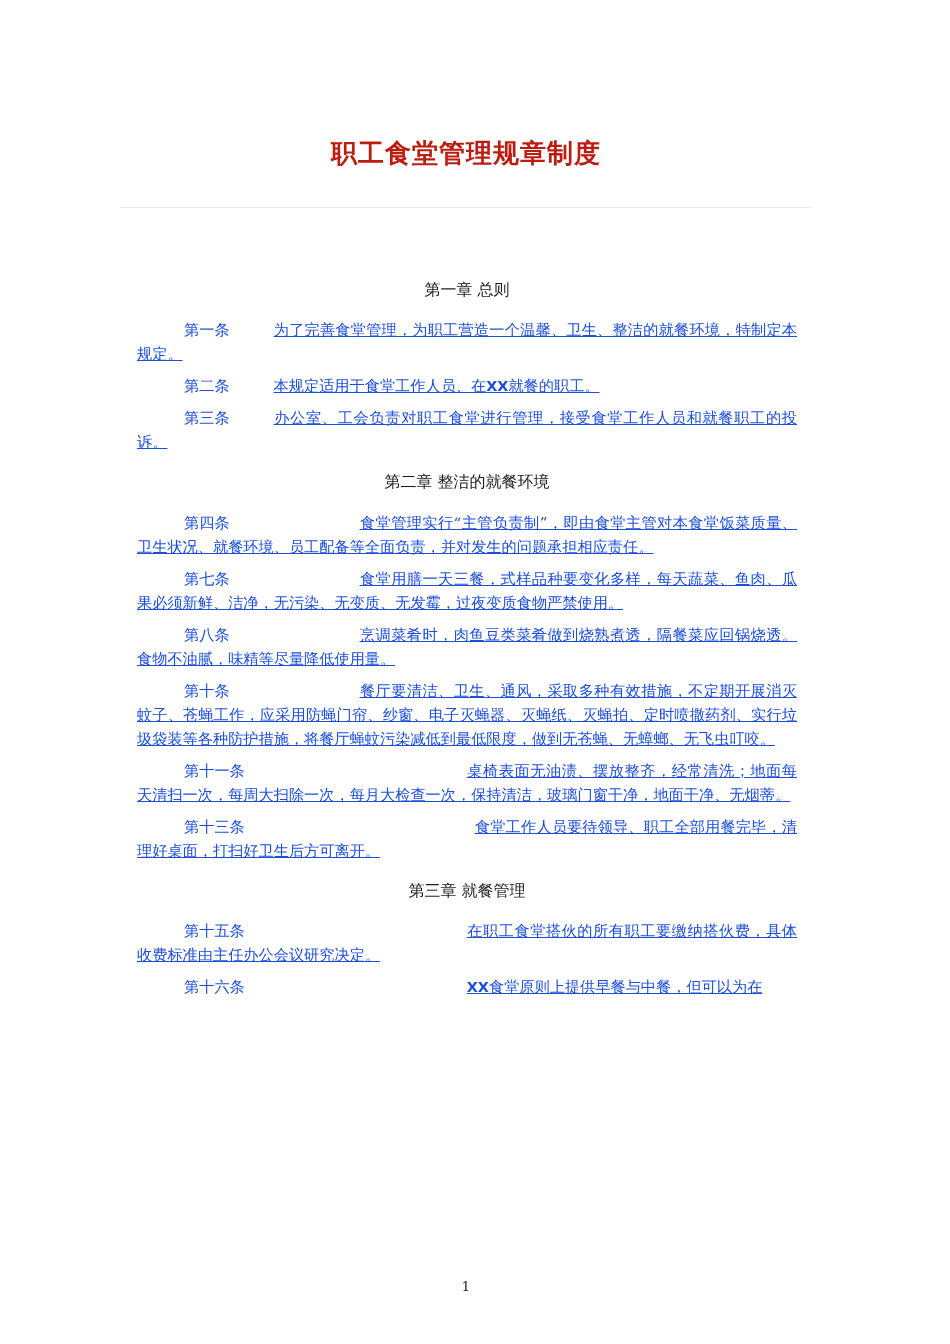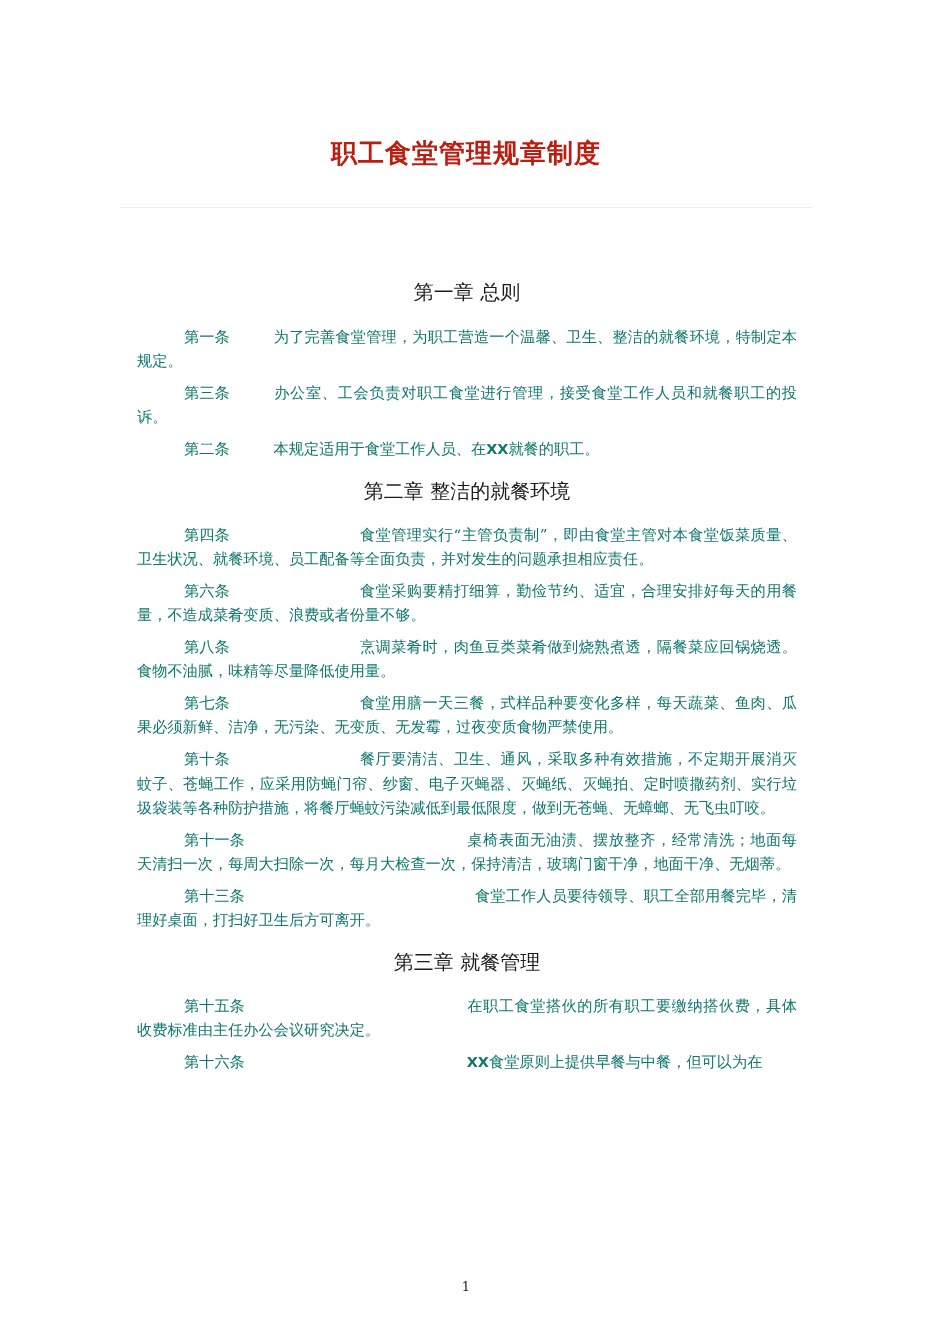--- a/index.html
+++ b/index.html
@@ -40,31 +40,32 @@
     margin: 0 135px 0 137px;
     padding-top: 58px;
     font-size: 15.2px;
     line-height: 1.58;
     color: #1c1c1c;
   }
   .chapter {
     text-align: center;
     margin: 0;
     padding: 11px 0 12px 0;
-    font-size: 20px;
+    font-size: 16px;
     line-height: 1.58;
     color: #1c1c1c;
   }
   .article {
     margin: 0;
     padding: 4px 0 4px 0;
     text-align: justify;
     text-justify: inter-ideograph;
     text-indent: 0;
-    color: #0f766e;
+    color: #1d4ed8;
+    text-decoration: underline;
   }
   .article .lbl {
     display: inline-block;
     margin-left: 47px;
   }
   .article .gap-s { display: inline-block; width: 44px; }
   .article .gap-m { display: inline-block; width: 130px; }
   .article .gap-l { display: inline-block; width: 222px; }
   .article .gap-xl { display: inline-block; width: 230px; }
   .xx {
@@ -98,44 +99,41 @@
 
   <div class="content">
 
     <p class="chapter">第一章 总则</p>
 
     <p class="article">
       <span class="lbl">第一条</span><span class="gap-s"></span><span>为了完善食堂管理，为职工营造一个温馨、卫生、整洁的就餐环境，特制定本规定。</span>
     </p>
 
     <p class="article">
-      <span class="lbl">第三条</span><span class="gap-s"></span><span>办公室、工会负责对职工食堂进行管理，接受食堂工作人员和就餐职工的投诉。</span>
+      <span class="lbl">第二条</span><span class="gap-s"></span><span>本规定适用于食堂工作人员、在</span><span class="xx">XX</span><span>就餐的职工。</span>
     </p>
 
     <p class="article">
-      <span class="lbl">第二条</span><span class="gap-s"></span><span>本规定适用于食堂工作人员、在</span><span class="xx">XX</span><span>就餐的职工。</span>
+      <span class="lbl">第三条</span><span class="gap-s"></span><span>办公室、工会负责对职工食堂进行管理，接受食堂工作人员和就餐职工的投诉。</span>
     </p>
 
     <p class="chapter">第二章 整洁的就餐环境</p>
 
     <p class="article">
       <span class="lbl">第四条</span><span class="gap-m"></span><span>食堂管理实行“主管负责制”，即由食堂主管对本食堂饭菜质量、卫生状况、就餐环境、员工配备等全面负责，并对发生的问题承担相应责任。</span>
     </p>
 
 
+
     <p class="article">
-      <span class="lbl">第六条</span><span class="gap-m"></span><span>食堂采购要精打细算，勤俭节约、适宜，合理安排好每天的用餐量，不造成菜肴变质、浪费或者份量不够。</span>
+      <span class="lbl">第七条</span><span class="gap-m"></span><span>食堂用膳一天三餐，式样品种要变化多样，每天蔬菜、鱼肉、瓜果必须新鲜、洁净，无污染、无变质、无发霉，过夜变质食物严禁使用。</span>
     </p>
 
     <p class="article">
       <span class="lbl">第八条</span><span class="gap-m"></span><span>烹调菜肴时，肉鱼豆类菜肴做到烧熟煮透，隔餐菜应回锅烧透。食物不油腻，味精等尽量降低使用量。</span>
-    </p>
-
-    <p class="article">
-      <span class="lbl">第七条</span><span class="gap-m"></span><span>食堂用膳一天三餐，式样品种要变化多样，每天蔬菜、鱼肉、瓜果必须新鲜、洁净，无污染、无变质、无发霉，过夜变质食物严禁使用。</span>
     </p>
 
 
     <p class="article">
       <span class="lbl">第十条</span><span class="gap-m"></span><span>餐厅要清洁、卫生、通风，采取多种有效措施，不定期开展消灭蚊子、苍蝇工作，应采用防蝇门帘、纱窗、电子灭蝇器、灭蝇纸、灭蝇拍、定时喷撒药剂、实行垃圾袋装等各种防护措施，将餐厅蝇蚊污染减低到最低限度，做到无苍蝇、无蟑螂、无飞虫叮咬。</span>
     </p>
 
     <p class="article">
       <span class="lbl">第十一条</span><span class="gap-l"></span><span>桌椅表面无油渍、摆放整齐，经常清洗；地面每天清扫一次，每周大扫除一次，每月大检查一次，保持清洁，玻璃门窗干净，地面干净、无烟蒂。</span>
     </p>

